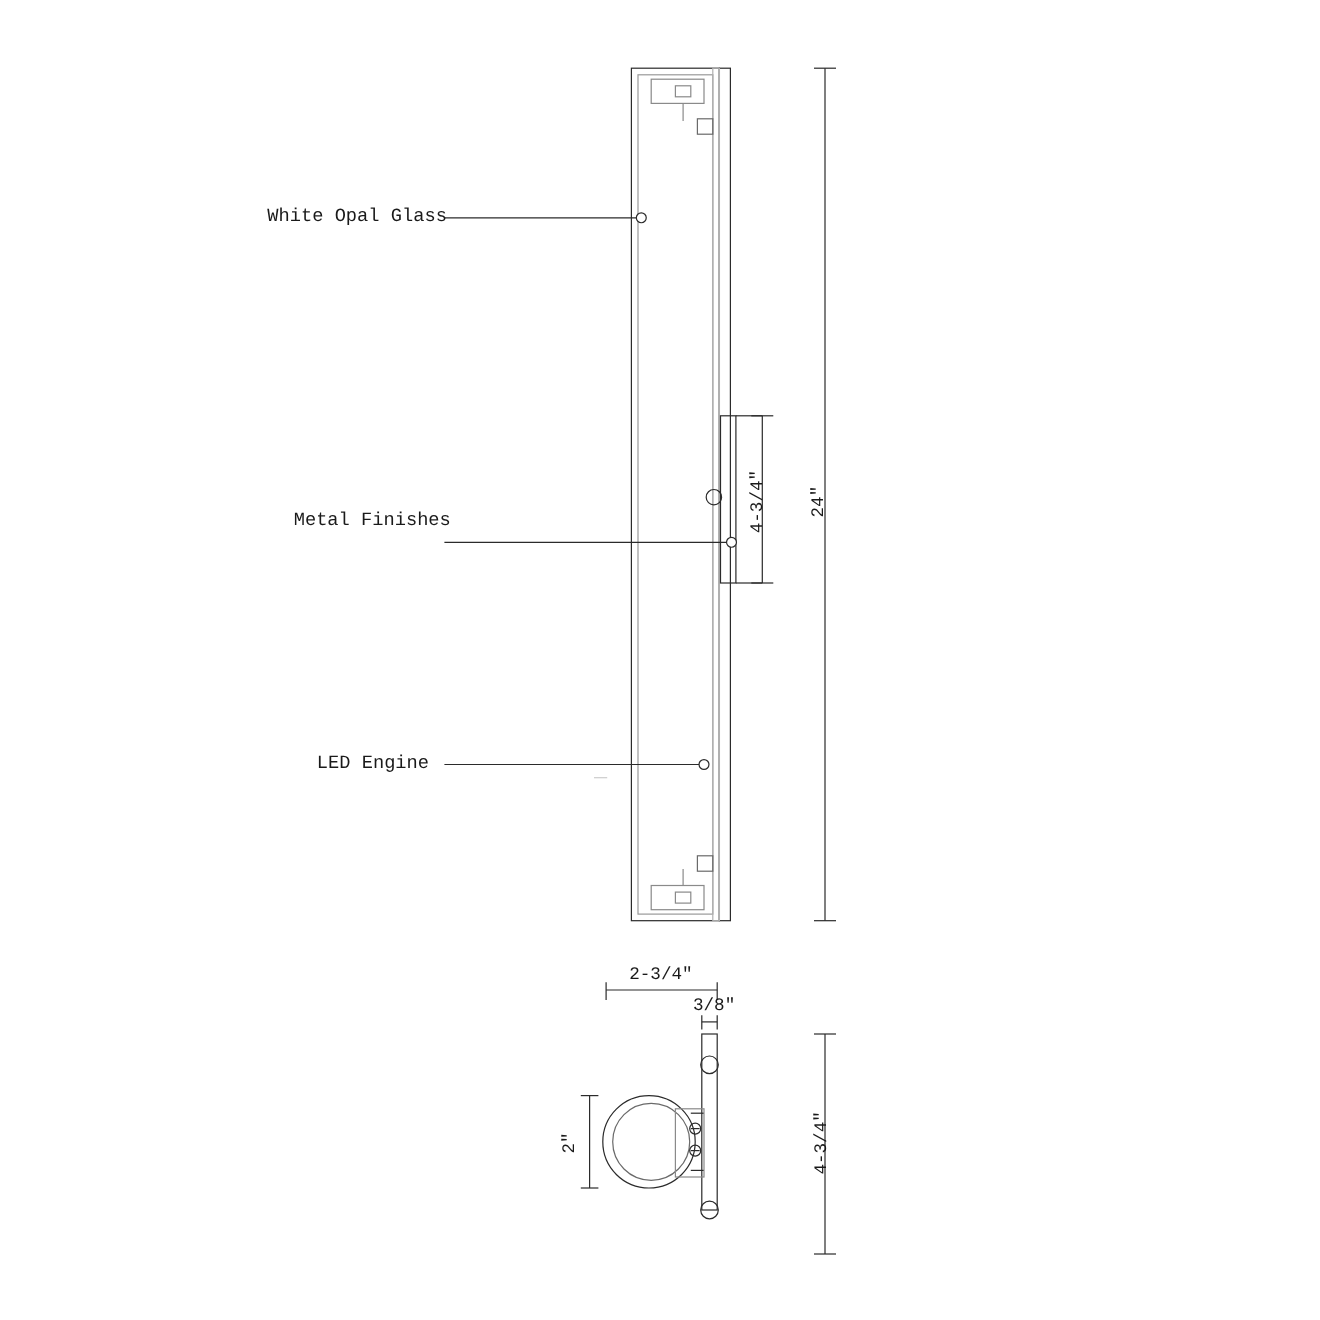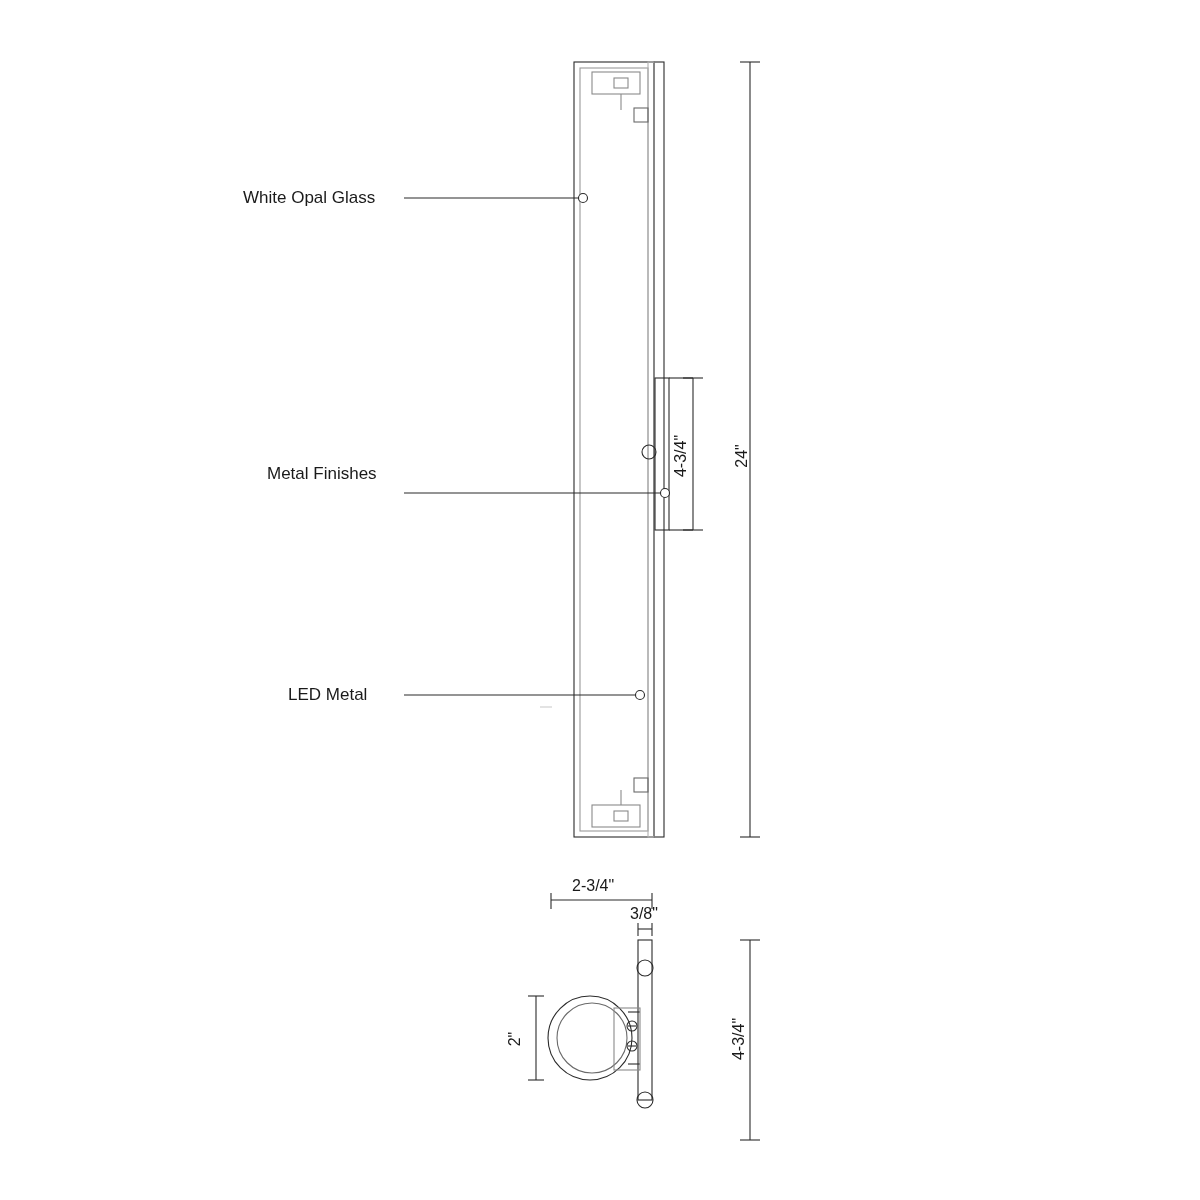--- a/index.html
+++ b/index.html
@@ -10,20 +10,21 @@
   body {
     font-family: "Liberation Sans", sans-serif;
     color: #1a1a1a;
   }
   #stage {
     position: relative;
     width: 1200px;
     height: 1200px;
     background: #ffffff;
     overflow: hidden;
+    font-family: Liberation Mono, monospace;
   }
   .label {
     position: absolute;
     font-size: 17px;
     color: #1a1a1a;
     white-space: nowrap;
   }
   .dim-label {
     position: absolute;
     font-size: 16px;
@@ -139,21 +140,21 @@
     <g stroke="#2b2b2b" stroke-width="1.1" fill="none">
       <line x1="536" y1="996" x2="536" y2="1080"></line>
       <line x1="528" y1="996" x2="544" y2="996"></line>
       <line x1="528" y1="1080" x2="544" y2="1080"></line>
     </g>
 
   </svg>
 
   <div class="label" style="left:243px; top:188px;">White Opal Glass</div>
   <div class="label" style="left:267px; top:464px;">Metal Finishes</div>
-  <div class="label" style="left:288px; top:685px;">LED Metal</div>
+  <div class="label" style="left:288px; top:685px;">LED Engine</div>
 
   <div class="dim-label vert-label" style="left:730px; top:447px;">24"</div>
   <div class="dim-label vert-label" style="left:660px; top:447px;">4-3/4"</div>
 
   <div class="dim-label" style="left:572px; top:877px;">2-3/4"</div>
   <div class="dim-label" style="left:630px; top:905px;">3/8"</div>
 
   <div class="dim-label vert-label" style="left:718px; top:1030px;">4-3/4"</div>
   <div class="dim-label vert-label" style="left:508px; top:1030px;">2"</div>
 

